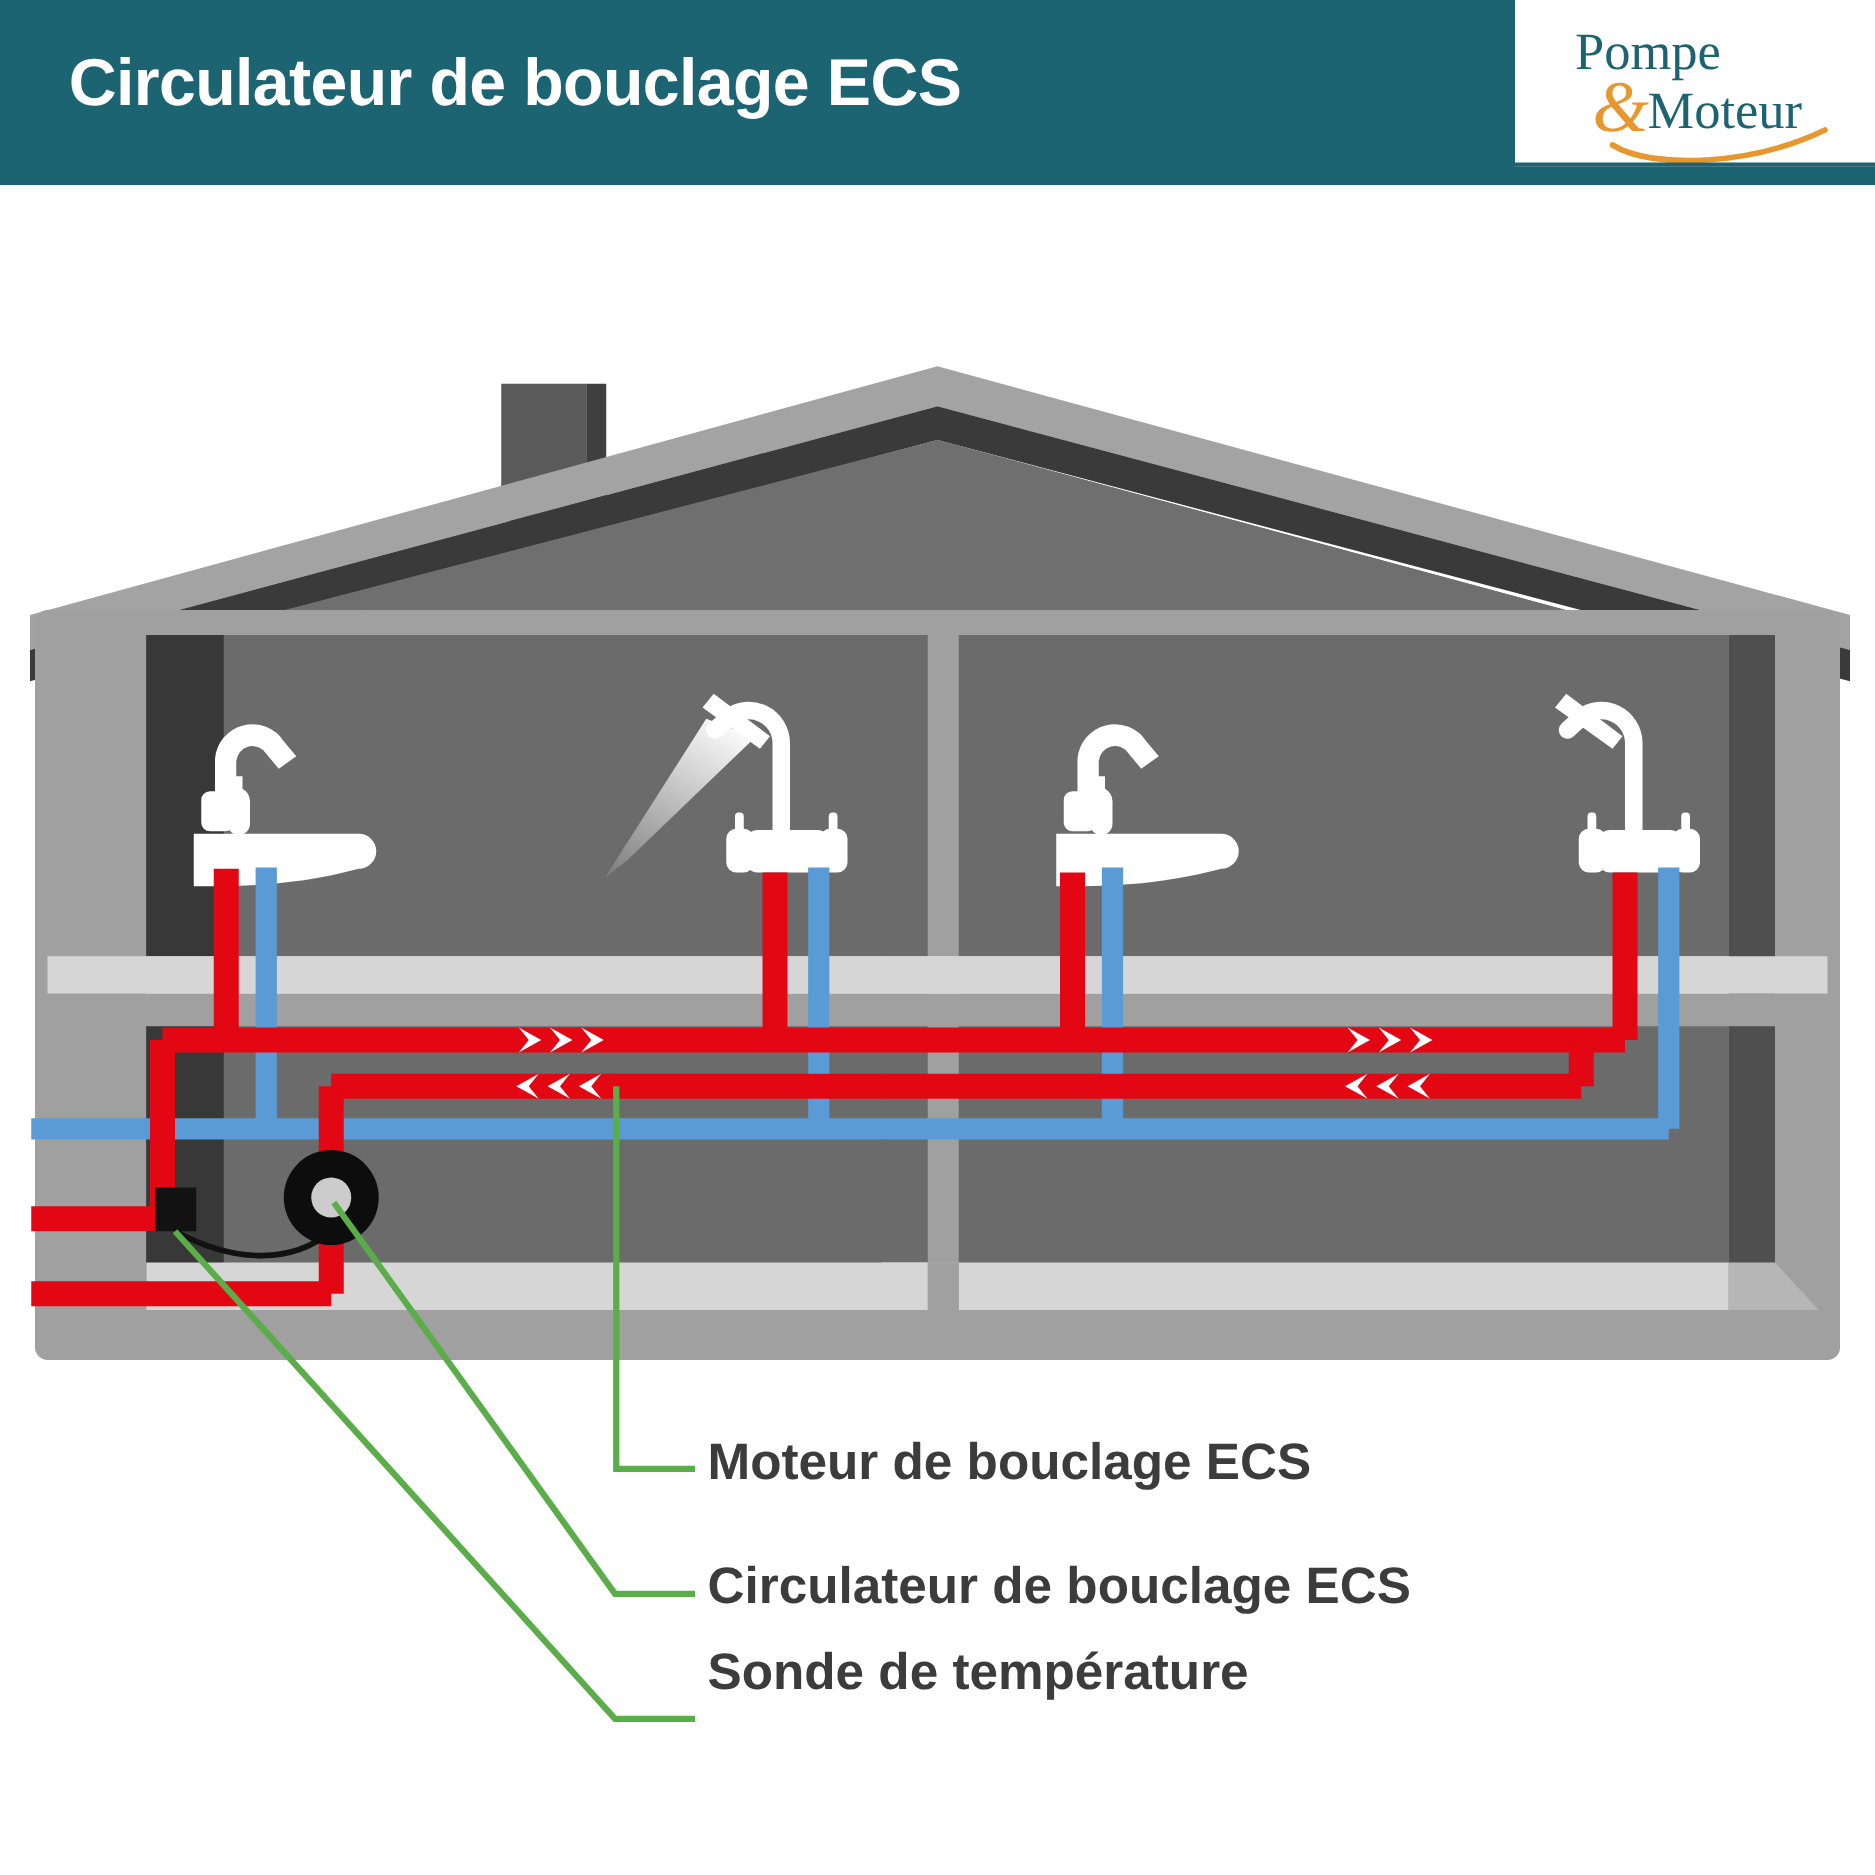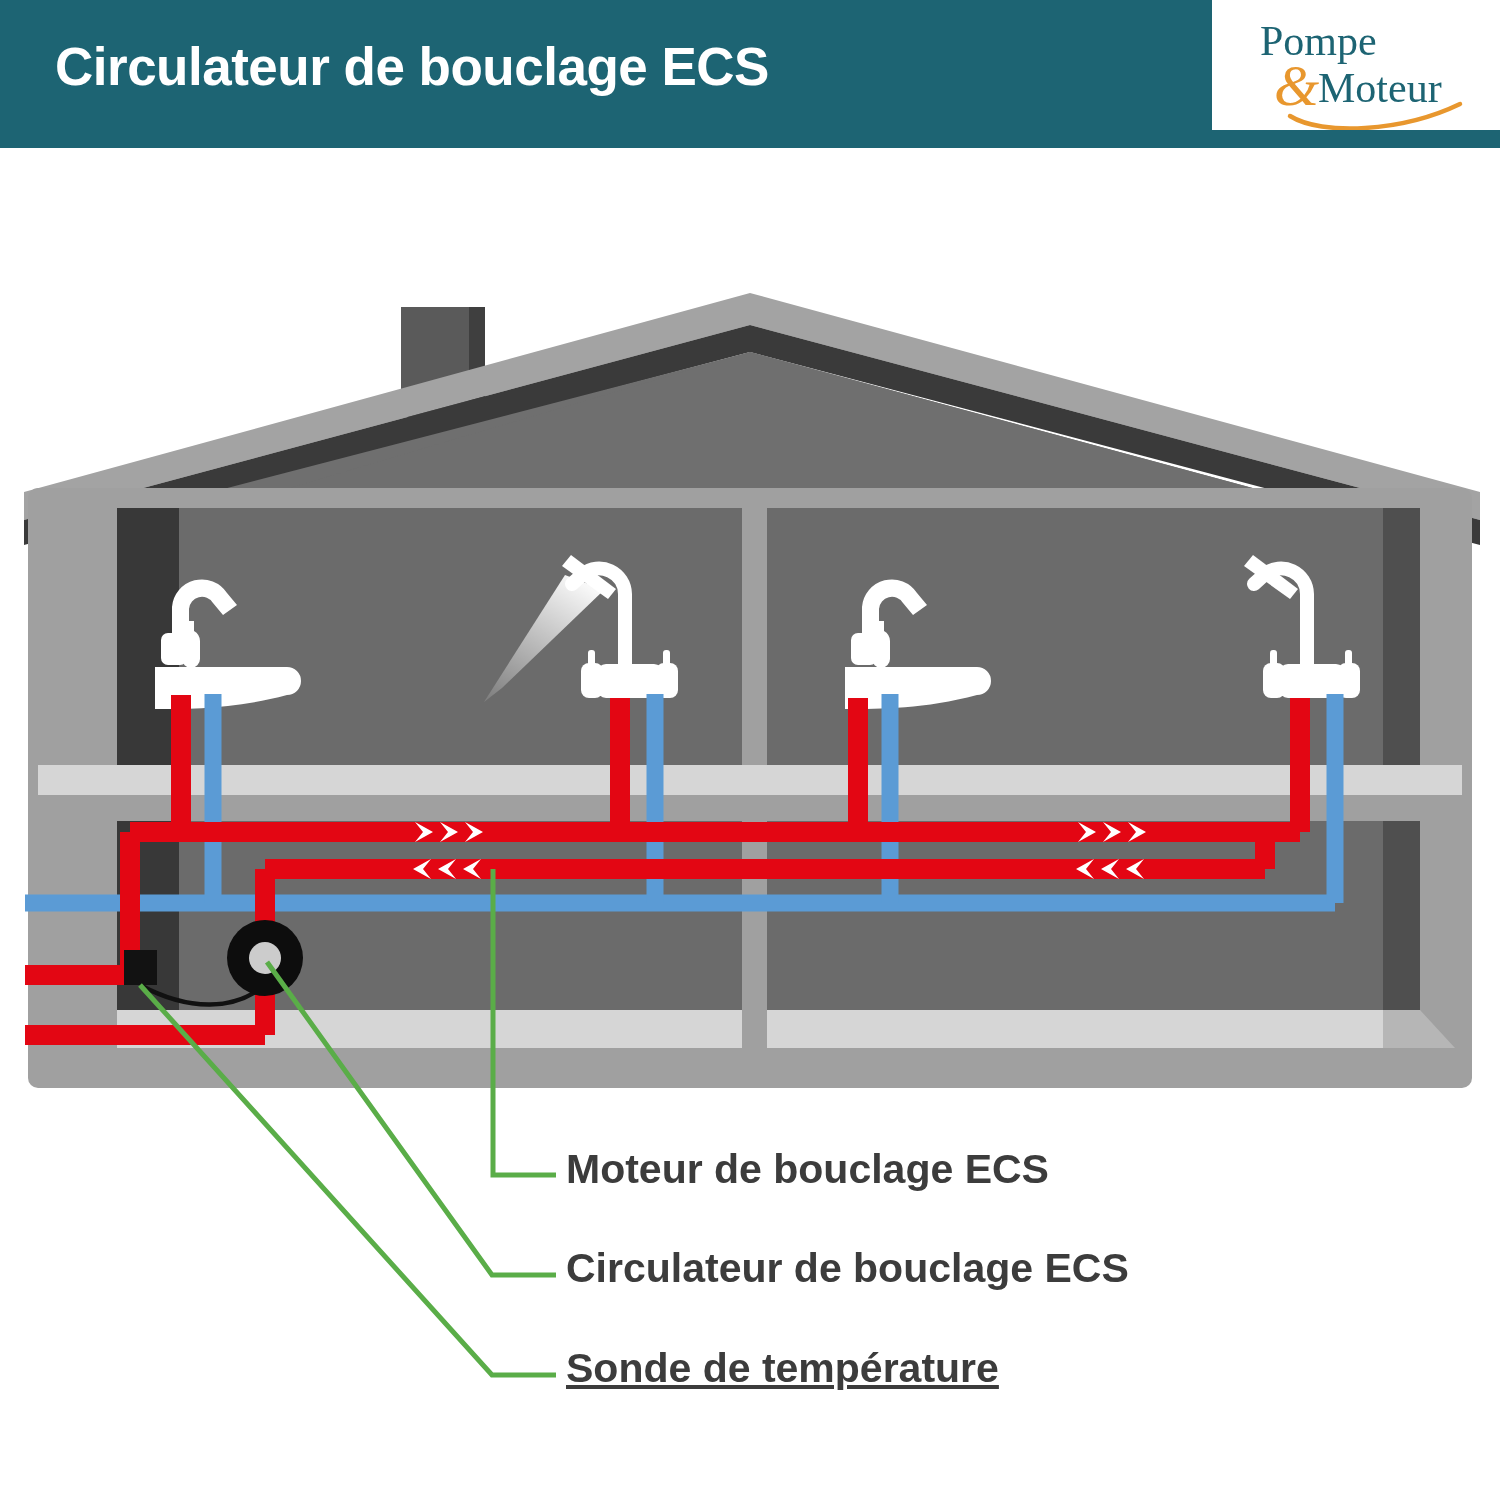--- a/index.html
+++ b/index.html
@@ -28,21 +28,21 @@
   .logo-inner{position:absolute;left:0;top:0;width:288px;height:133px;}
 
   
   .legend-label{
     position:absolute;
     font-size:41px;font-weight:bold;color:#3c3c3c;
     white-space:nowrap;
   }
   #lg1{left:566px;top:1146px;}
   #lg2{left:566px;top:1245px;}
-  #lg3{left:566px;top:1345px;text-decoration:underline;}
+  #lg3{left:566px;top:1314px;}
 
   svg{position:absolute;left:0;top:0;}
 </style>
 </head>
 <body>
 
 <div class="stage">
 
   <div class="header">
     <div class="header-title">Circulateur de bouclage ECS</div>

